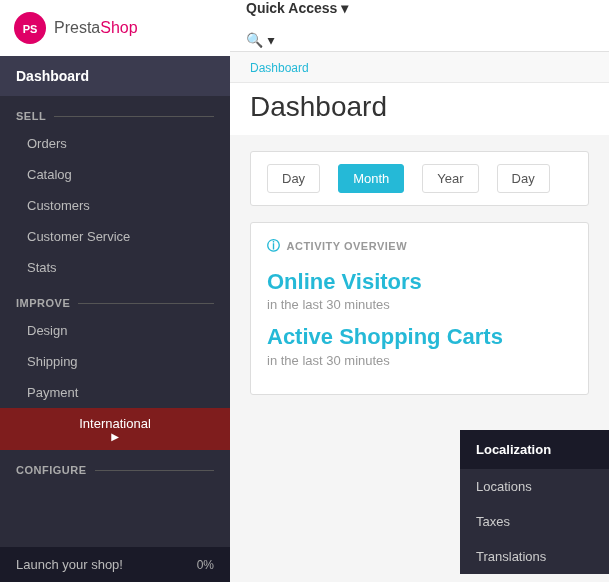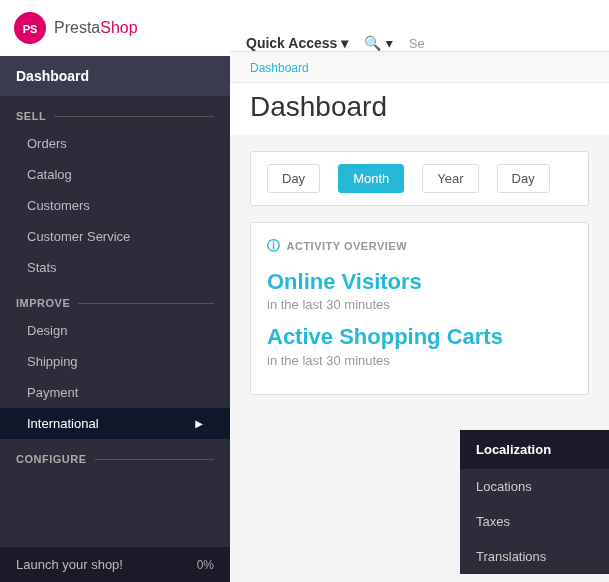--- a/index.html
+++ b/index.html
@@ -80,22 +80,23 @@
       padding: 8px 27px;
       font-size: 13px;
       color: #bbb;
       cursor: pointer;
       display: flex;
       align-items: center;
       justify-content: space-between;
     }
 
     .sidebar-item.active-item {
-      background: #0f172a;
+      background: #7f1d1d;
       color: #fff;
+      flex-direction: column;
     }
 
     .sidebar-footer {
       margin-top: auto;
       background: #1a1a28;
       padding: 10px 16px;
       display: flex;
       align-items: center;
       justify-content: space-between;
       font-size: 13px;
@@ -139,24 +140,25 @@
       display: flex;
       flex-direction: column;
       height: 582px;
       overflow: hidden;
     }
 
     .top-bar {
       background: #fff;
       height: 52px;
       display: flex;
-      align-items: flex-end;
+      align-items: flex-start;
       padding: 0 16px;
       gap: 16px;
       border-bottom: 1px solid #e0e0e0;
+      flex-direction: column;
     }
 
     .quick-access-btn {
       display: flex;
       align-items: center;
       gap: 4px;
       font-size: 14px;
       color: #333;
       cursor: pointer;
       font-weight: bold;

